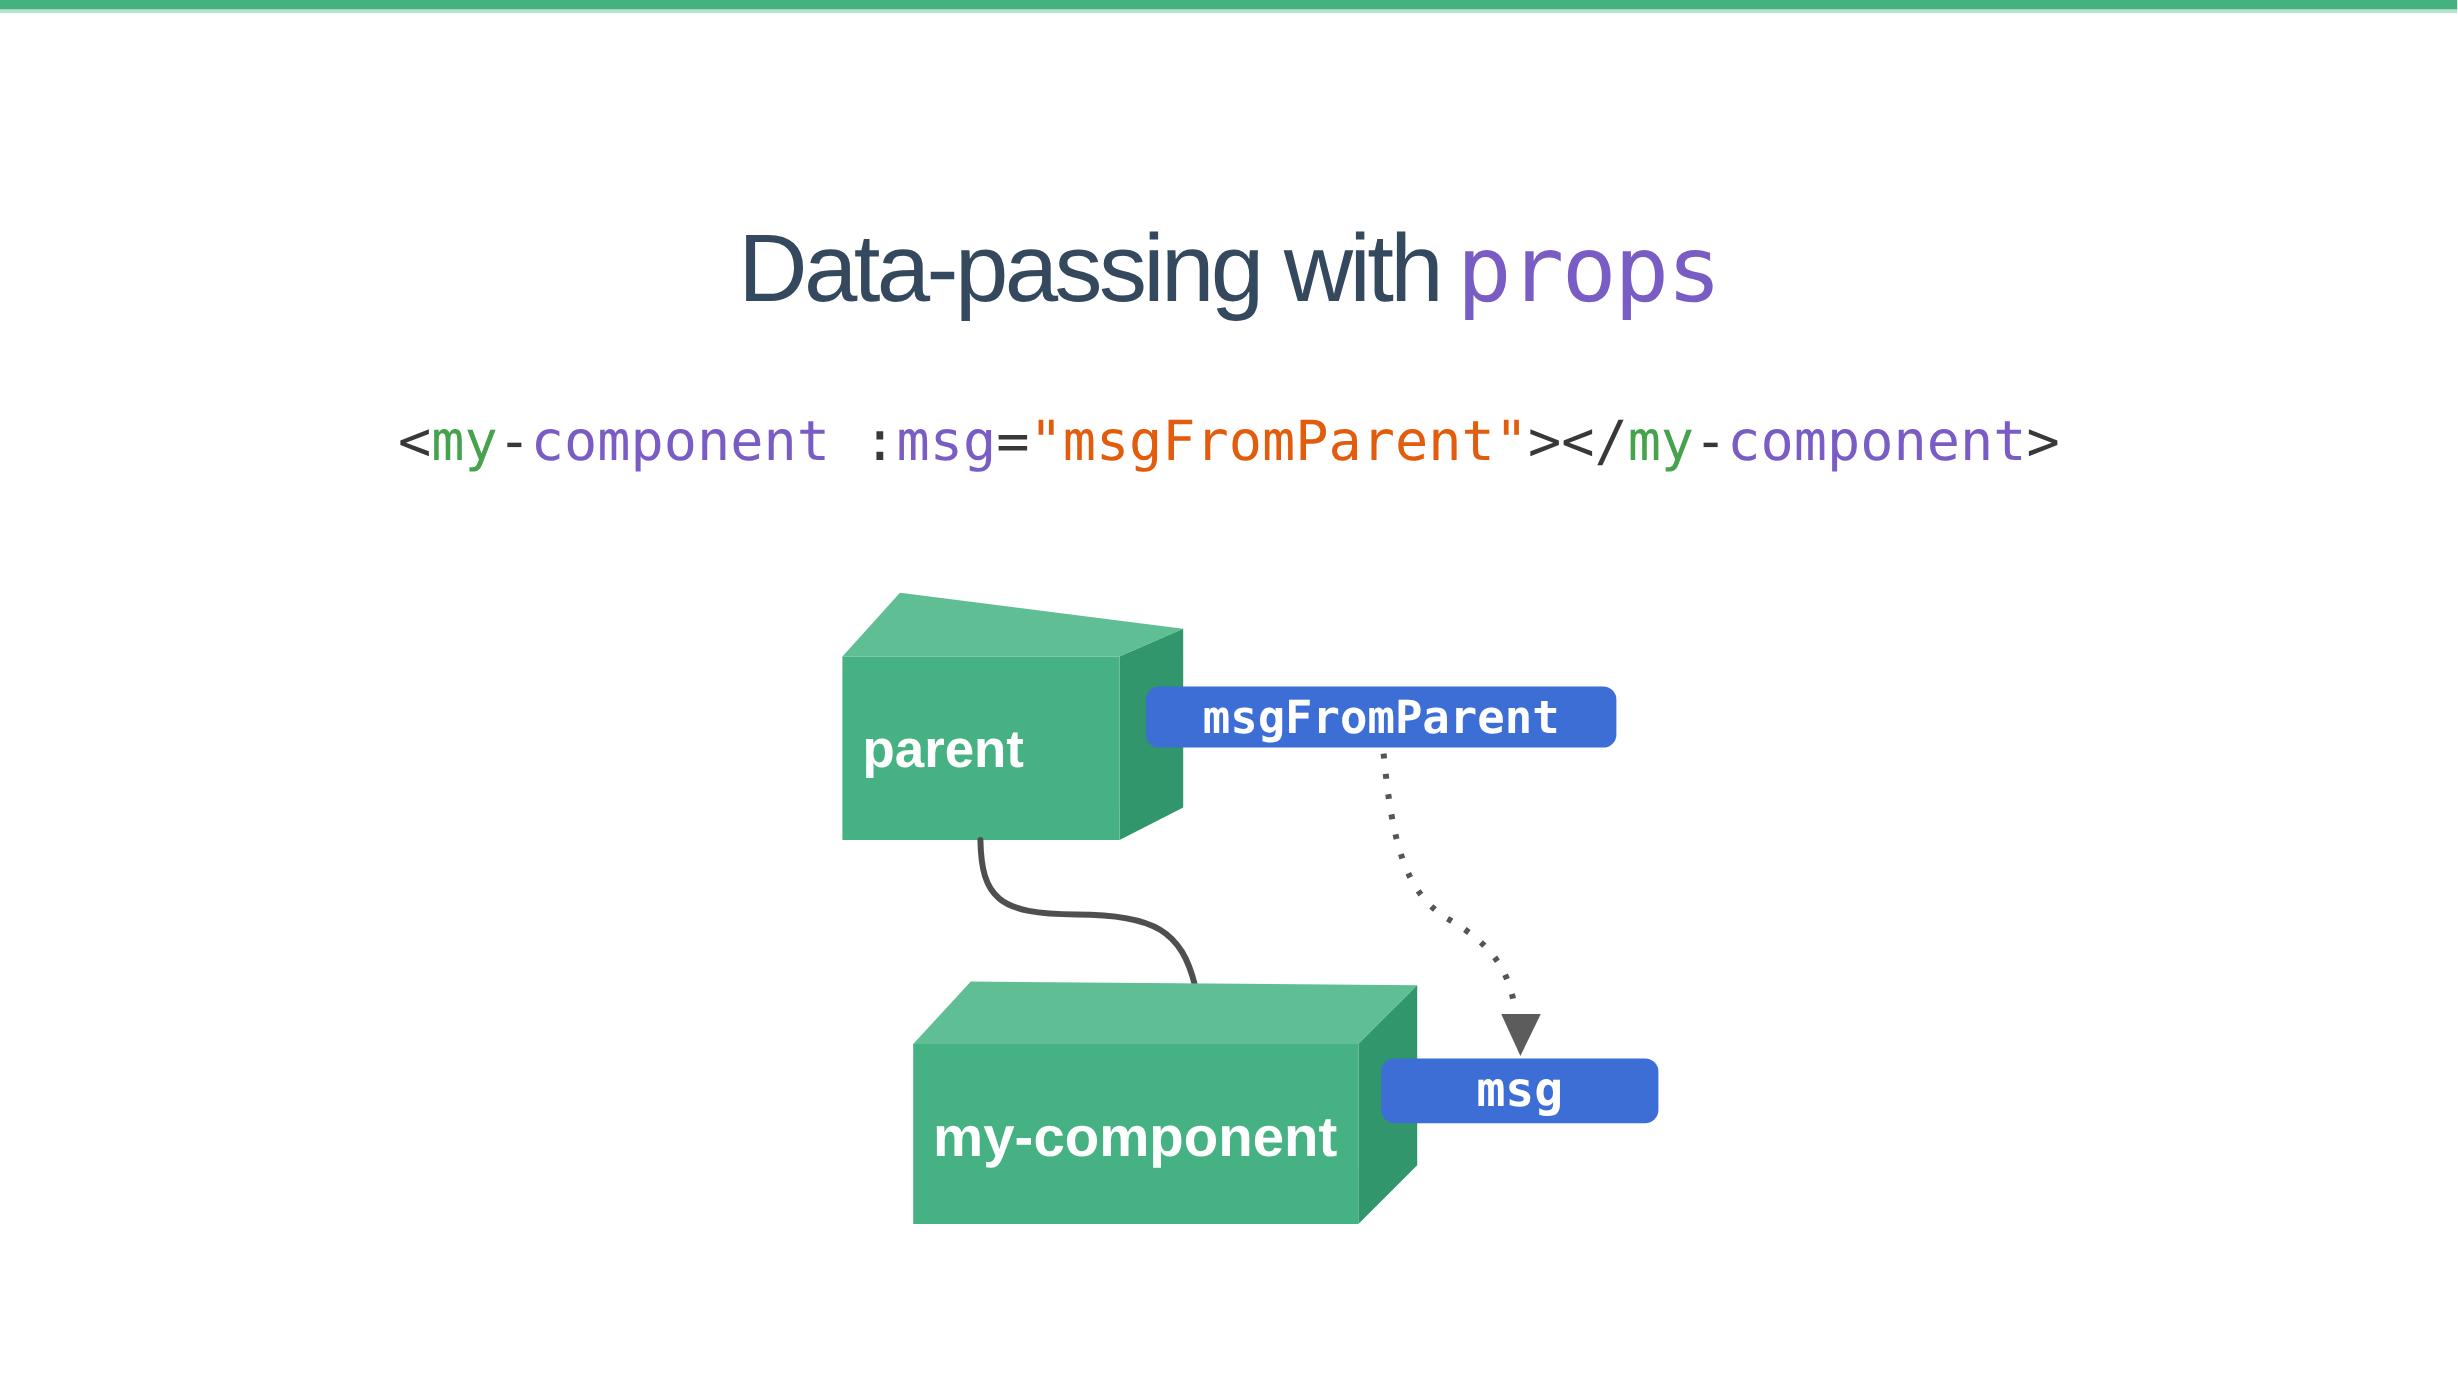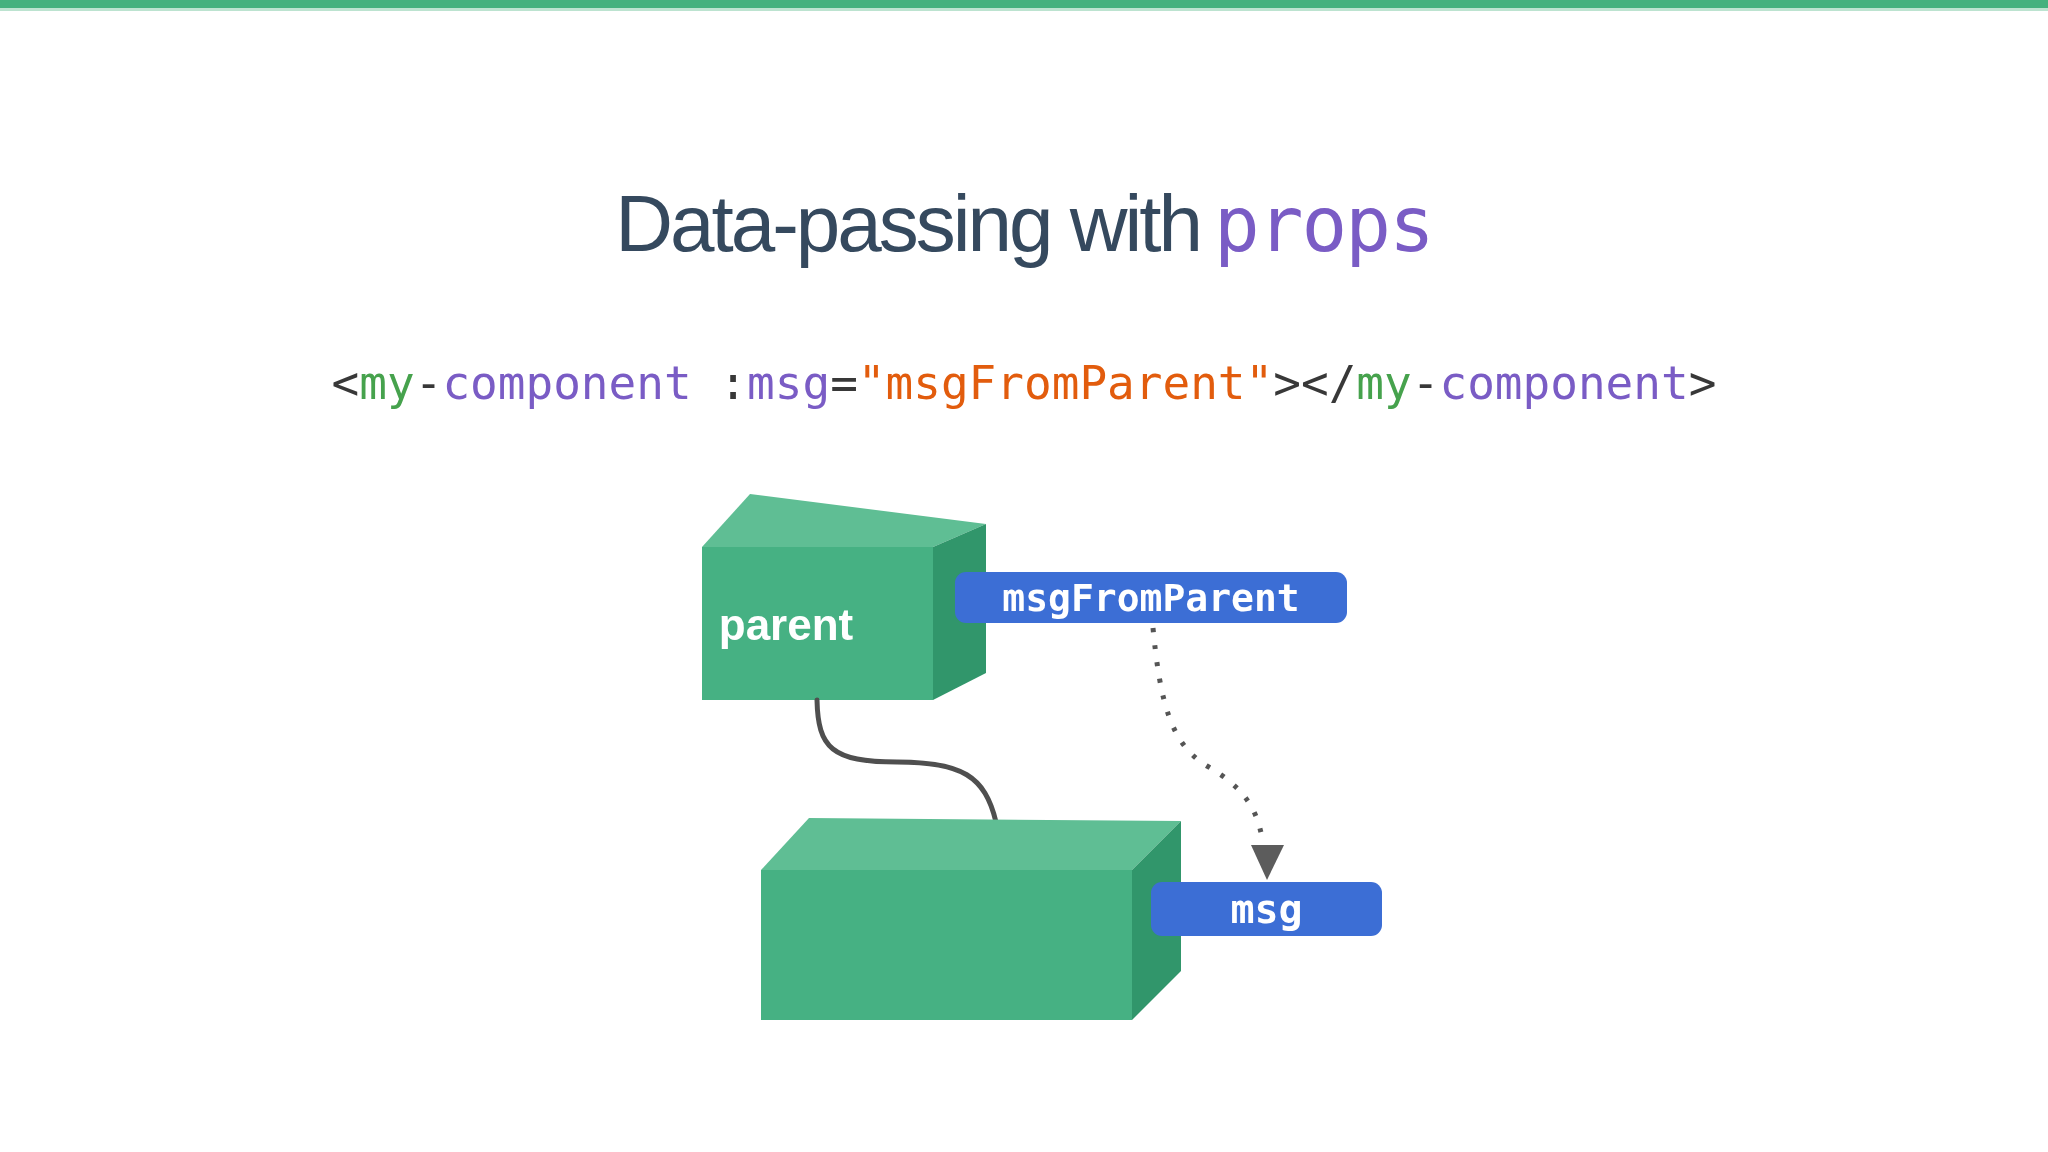--- a/index.html
+++ b/index.html
@@ -29,21 +29,21 @@
   .title-code{
     font-family:"DejaVu Sans Mono",monospace;
     font-size:76px;color:#7a5cc5;margin-left:14px;letter-spacing:-2px;
   }
 
   
   .codeline{
     position:absolute;top:338px;left:0;width:100%;
     text-align:center;white-space:pre;
     font-family:"DejaVu Sans Mono",monospace;
-    font-size:46px;line-height:58px;margin-top:16px;
+    font-size:46px;line-height:58px;
   }
   .tok-punct{color:#383838;}
   .tok-tag{color:#46a24d;}
   .tok-name{color:#7a5cc5;}
   .tok-str{color:#e25c0d;}
 
   
   .diagram{position:absolute;top:0;left:0;width:2048px;height:1152px;pointer-events:none;}
 
   
@@ -94,18 +94,19 @@
 
     <polygon points="761,870 809,818 1181,821 1132,870" fill="#5fbe94"></polygon>
     <polygon points="1132,870 1181,821 1181,971 1132,1020" fill="#31966b"></polygon>
     <polygon points="761,870 1132,870 1132,1020 761,1020" fill="#46b183"></polygon>
 
     <path d="M1153,628 C1160,700 1170,744 1207,766 C1247,789 1258,812 1263,843" fill="none" stroke="#555555" stroke-width="5" stroke-dasharray="4 13"></path>
     <polygon points="1251,845 1284,845 1267,880" fill="#5c5c5c"></polygon>
   </svg>
 
   <div class="box-label parent-label">parent</div>
+  <div class="box-label mycomp-label">my-component</div>
 
   <div class="pill pill-parent">msgFromParent</div>
   <div class="pill pill-msg">msg</div>
 
 
 </div>
 
 </body></html>

